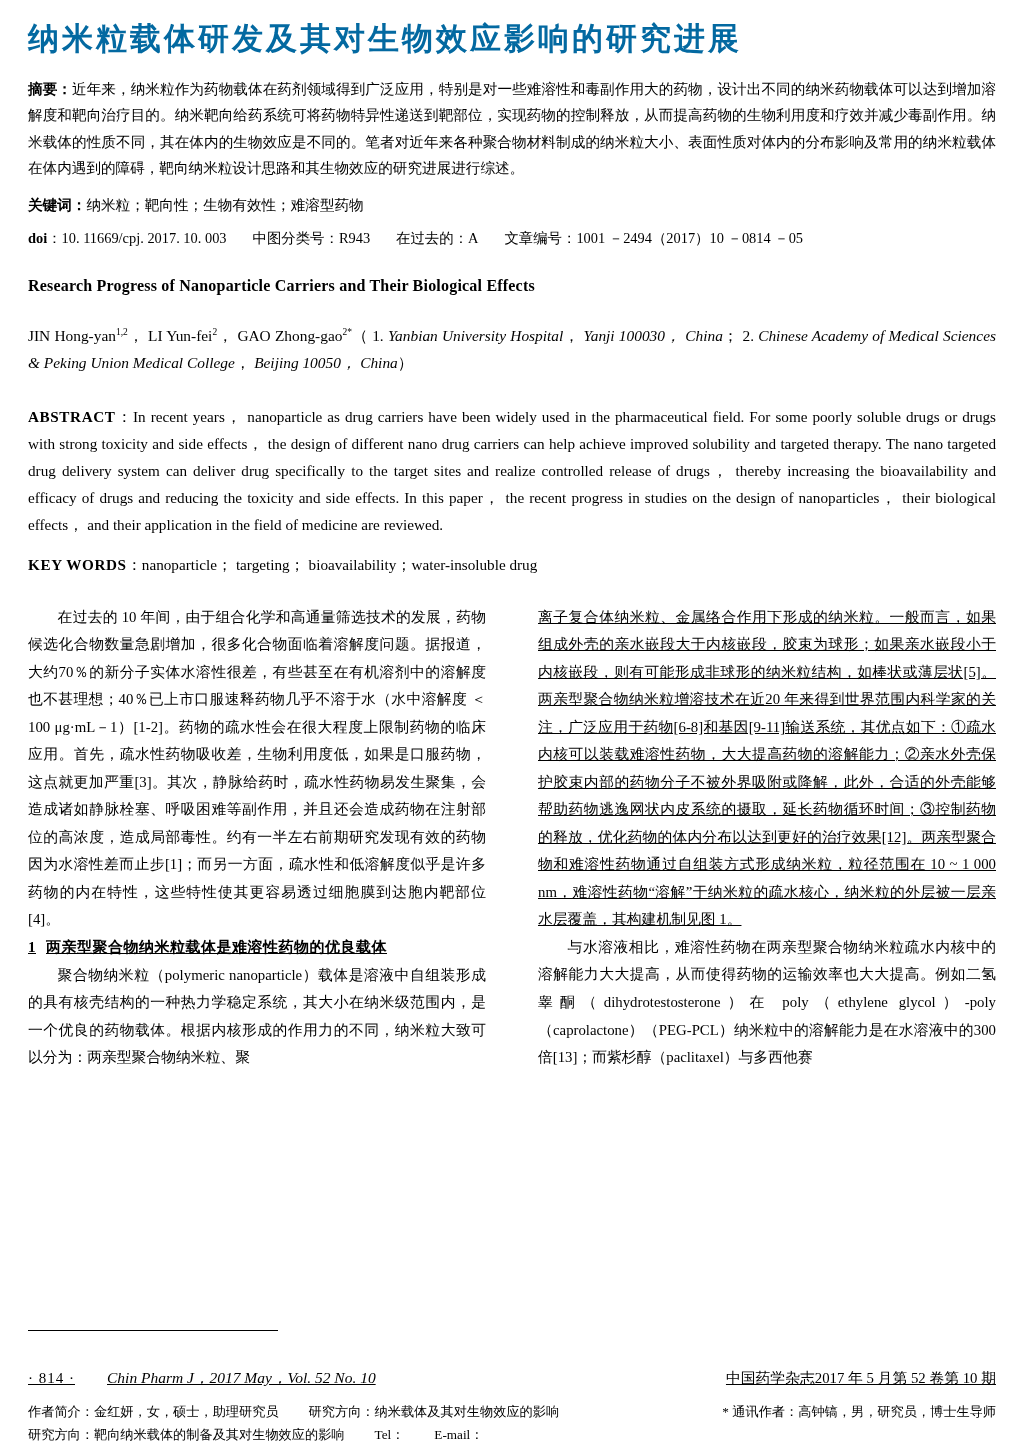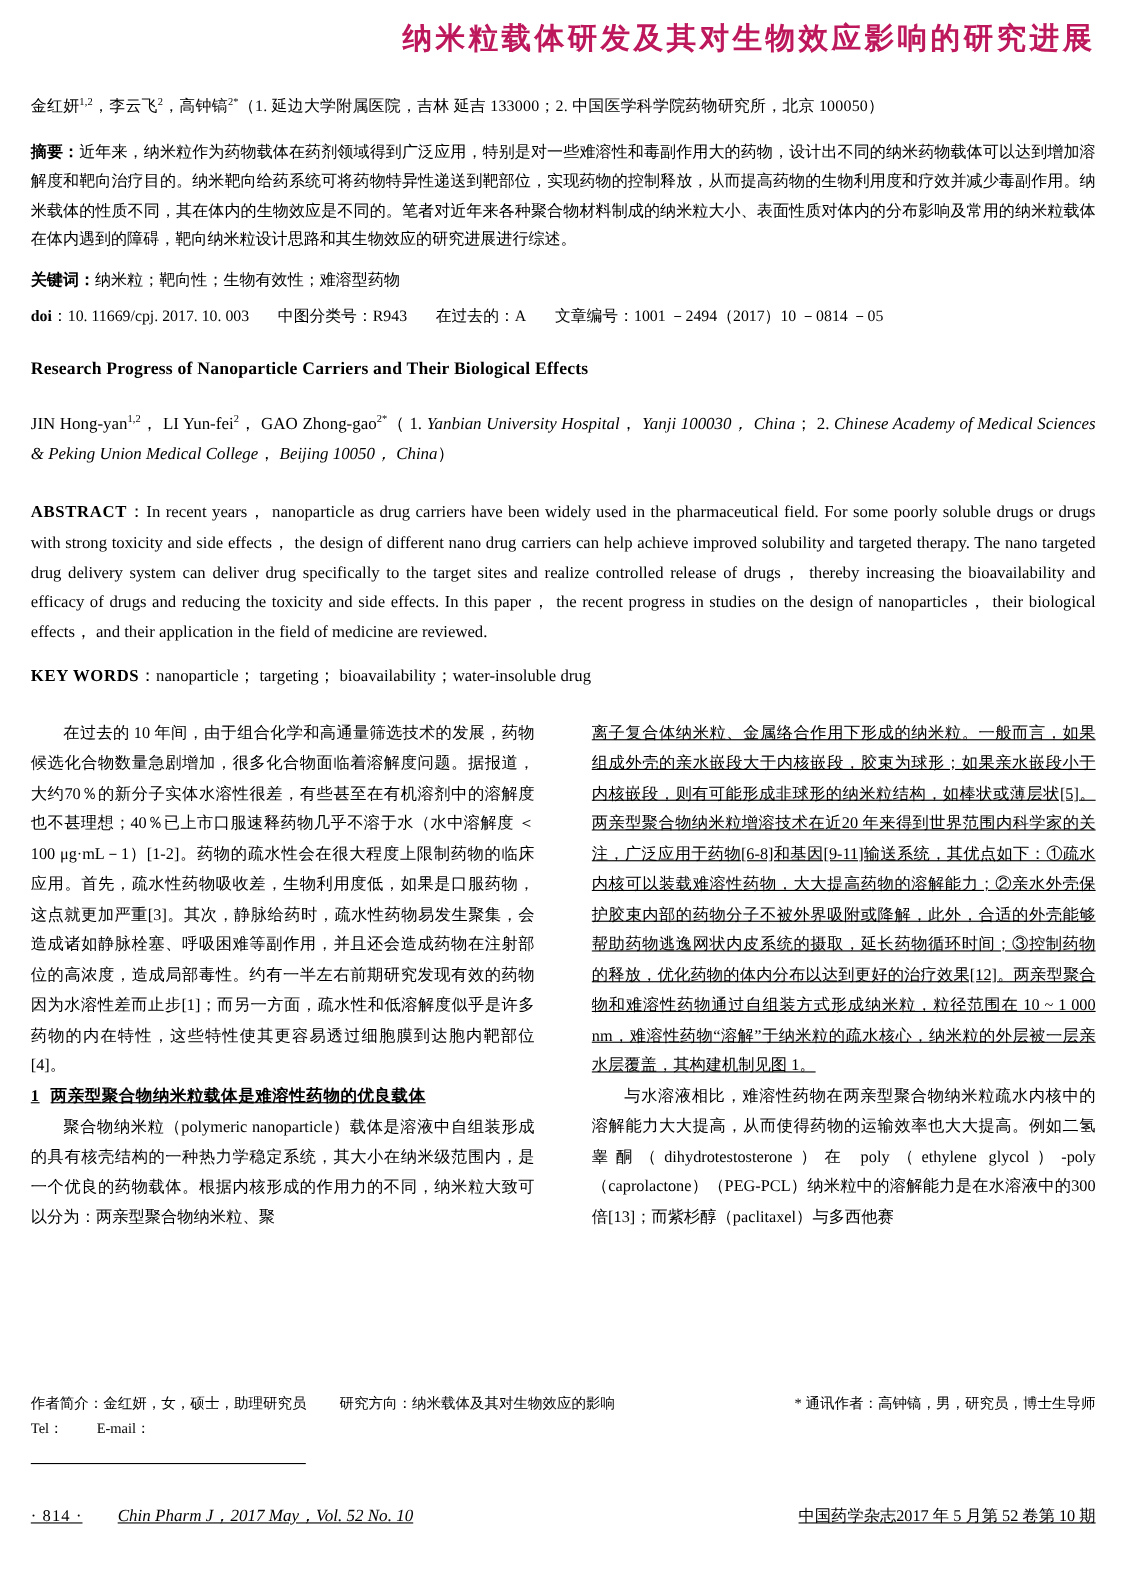--- a/index.html
+++ b/index.html
@@ -23,27 +23,27 @@
     box-sizing: border-box;
   }
   .inner {
     position: absolute;
     left: 28px;
     top: 10px;
     width: 968px;
   }
   .cn-title {
     font-family: "DejaVu Serif", "Liberation Serif", serif;
-    font-size: 27px;
+    font-size: 31px;
     font-weight: bold;
     letter-spacing: 3px;
-    text-align: right;
+    text-align: left;
     line-height: 1.35;
     margin: 8px 0 0 0;
-    color: #be185d;
+    color: #0369a1;
   }
   .authors-cn {
     font-size: 14.5px;
     margin-top: 32px;
     line-height: 1.6;
     letter-spacing: 0.2px;
   }
   sup {
     font-size: 9.5px;
     vertical-align: super;
@@ -134,21 +134,21 @@
   .footer-rule {
     position: absolute;
     left: 28px;
     top: 1330px;
     width: 250px;
     border-top: 1px solid #000;
   }
   .footnotes {
     position: absolute;
     left: 28px;
-    top: 1264px;
+    top: 1400px;
     width: 968px;
     font-size: 13.2px;
     line-height: 1.75;
   }
   .fn-row {
     display: flex;
     gap: 30px;
   }
   .fn-row .fn-a { white-space: nowrap; }
   .fn-star { margin-left: auto; }
@@ -180,23 +180,20 @@
   }
 </style>
 </head>
 <body>
 
 <div class="page">
   <div class="inner">
 
     <h1 class="cn-title">纳米粒载体研发及其对生物效应影响的研究进展</h1>
 
-    <div class="authors-cn">
-      <span>金红妍</span><sup>1,2</sup><span>，李云飞</span><sup>2</sup><span>，高钟镐</span><sup>2*</sup><span>（1. 延边大学附属医院，吉林 延吉 133000；2. 中国医学科学院药物研究所，北京 100050）</span>
-    </div>
 
     <div class="abstract-cn">
       <span class="lbl">摘要：</span><span>近年来，纳米粒作为药物载体在药剂领域得到广泛应用，特别是对一些难溶性和毒副作用大的药物，设计出不同的纳米药物载体可以达到增加溶解度和靶向治疗目的。纳米靶向给药系统可将药物特异性递送到靶部位，实现药物的控制释放，从而提高药物的生物利用度和疗效并减少毒副作用。纳米载体的性质不同，其在体内的生物效应是不同的。笔者对近年来各种聚合物材料制成的纳米粒大小、表面性质对体内的分布影响及常用的纳米粒载体在体内遇到的障碍，靶向纳米粒设计思路和其生物效应的研究进展进行综述。</span>
     </div>
 
     <div class="keywords-cn">
       <span class="lbl">关键词：</span><span>纳米粒；靶向性；生物有效性；难溶型药物</span>
     </div>
 
     <div class="doi-line">
@@ -236,20 +233,21 @@
 
   <div class="footer-rule"></div>
 
   <div class="footnotes">
     <div class="fn-row">
       <span class="fn-a">作者简介：金红妍，女，硕士，助理研究员</span>
       <span>研究方向：纳米载体及其对生物效应的影响</span>
       <span class="fn-star">* 通讯作者：高钟镐，男，研究员，博士生导师</span>
     </div>
     <div class="fn-row">
+      <span class="fn-a">研究方向：靶向纳米载体的制备及其对生物效应的影响</span>
       <span>Tel：</span>
       <span>E-mail：</span>
     </div>
   </div>
 
   <div class="footer">
     <span class="pg">· 814 ·</span>
     <span class="ctr">Chin Pharm J，2017 May，Vol. 52 No. 10</span>
     <span class="right">中国药学杂志2017 年 5 月第 52 卷第 10 期</span>
   </div>

